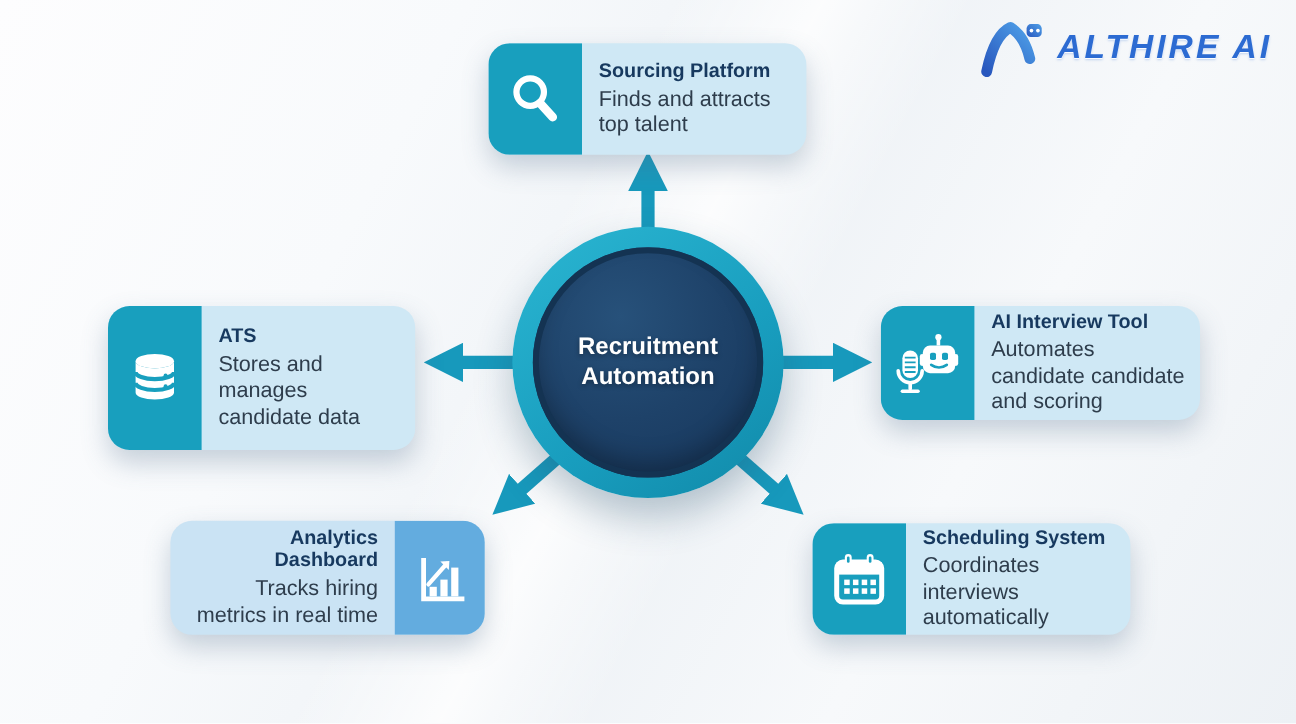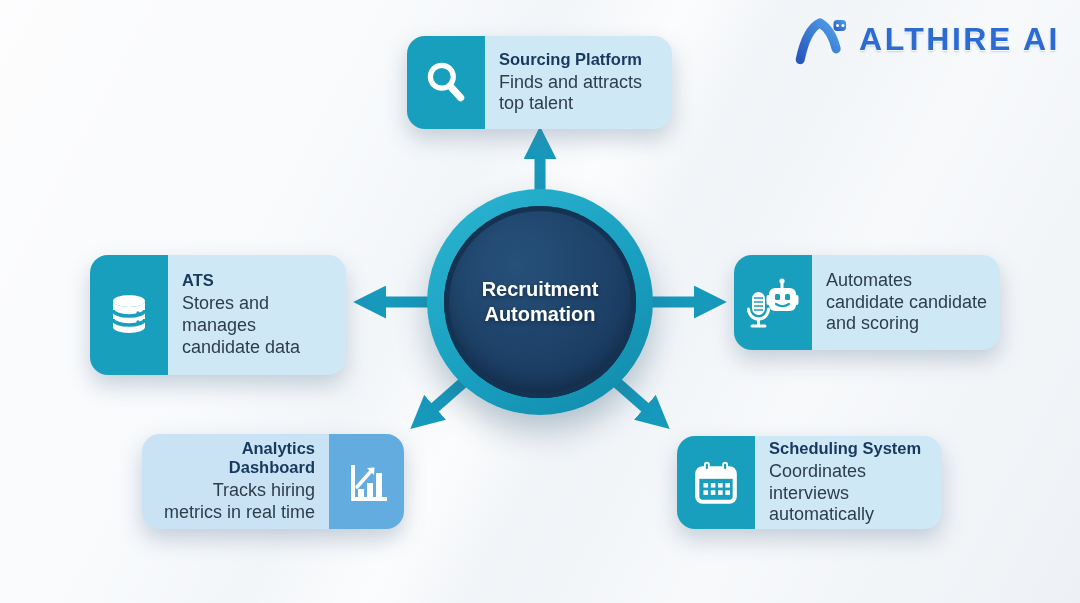--- a/index.html
+++ b/index.html
@@ -15,22 +15,23 @@
   }
   .streak{
     position:absolute; inset:0;
     background:linear-gradient(118deg, rgba(255,255,255,0) 40%, rgba(255,255,255,.8) 49%, rgba(255,255,255,0) 58%);
     pointer-events:none;
   }
 
   
   .logo{ position:absolute; top:12px; right:20px; display:flex; align-items:center; gap:12px; z-index:5; }
   .logo-text{
-    font-size:32px; font-weight:bold; letter-spacing:2.5px; color:#2C6BD2;
+    font-size:28px; font-weight:bold; letter-spacing:2.5px; color:#2C6BD2;
     text-shadow:0 1px 0 rgba(255,255,255,.9), 0 2px 2px rgba(44,107,210,.25);
+    font-style:italic;
   }
 
   
   .arrows{ position:absolute; left:0; top:0; z-index:1; pointer-events:none; }
 
   
   .hub{
     position:absolute; left:427px; top:189px; width:226px; height:226px; border-radius:50%;
     background:linear-gradient(145deg,#2BB6D2 0%,#189DBE 60%,#1189A8 100%);
     box-shadow:0 16px 32px rgba(40,80,110,.32);
@@ -173,20 +174,21 @@
             <path d="M9,27 L18,27"></path>
           <path d="M9,31 L18,31"></path>
             <path d="M9,35 L18,35"></path>
         </g>
         <path d="M3.5,34 A10,10 0 0 0 23.5,34" stroke="#ffffff" stroke-width="3" fill="none" stroke-linecap="round"></path>
         <path d="M13.5,44 L13.5,49" stroke="#ffffff" stroke-width="3" stroke-linecap="round"></path>
         <path d="M7,51 L20,51" stroke="#ffffff" stroke-width="3" stroke-linecap="round"></path>
       </svg>
     </div>
     <div class="card-body">
+      <div class="card-title">AI Interview Tool</div>
       <div class="card-sub">Automates candidate candidate and scoring</div>
     </div>
   </div>
 
   <div class="card card-scheduling">
     <div class="icon-block">
       <svg width="50" height="50" viewBox="0 0 48 48">
         <rect x="6" y="10" width="36" height="32" rx="5" stroke="#ffffff" stroke-width="4" fill="none"></rect>
         <rect x="6" y="10" width="36" height="10" fill="#ffffff"></rect>
         <rect x="12.5" y="3.5" width="5.5" height="11" rx="2.75" fill="#ffffff"></rect>

